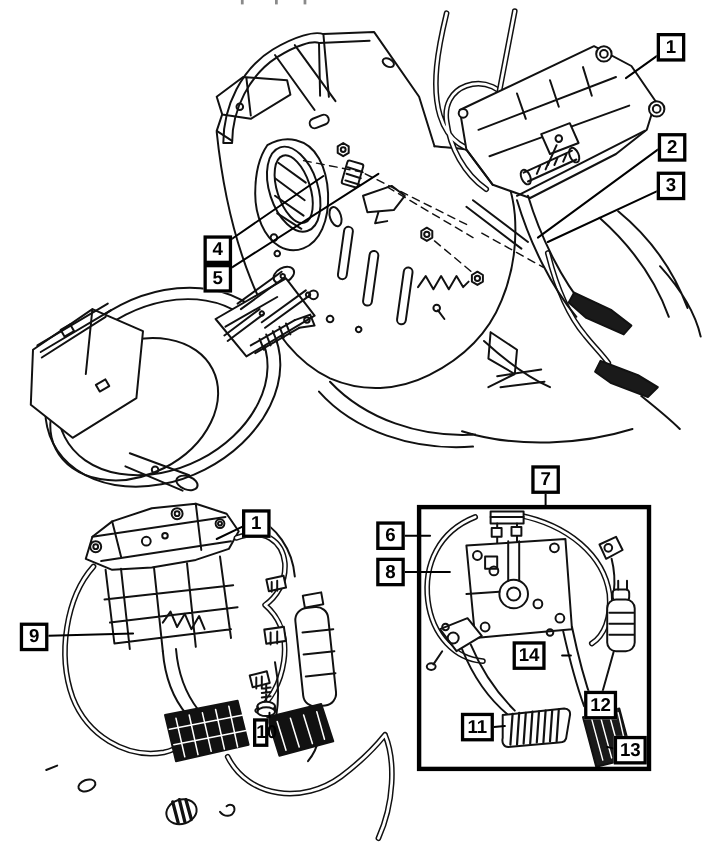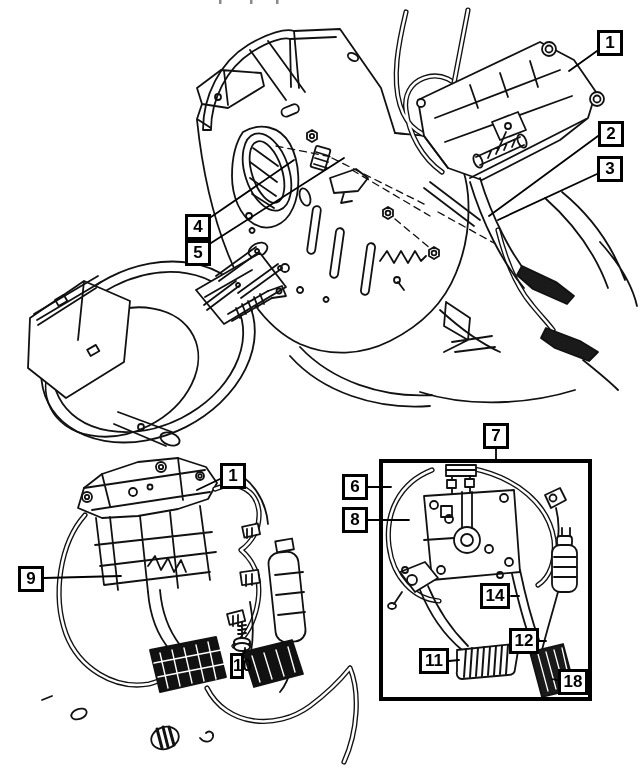--- a/index.html
+++ b/index.html
@@ -222,18 +222,18 @@
       <div class="callout" style="width: 26px; left: 598px; top: 121px;">2</div>
       <div class="callout" style="width: 26px; left: 597px; top: 156px;">3</div>
       <div class="callout" style="width: 26px; left: 185px; top: 214px;">4</div>
       <div class="callout" style="width: 26px; left: 185px; top: 240px;">5</div>
       <div class="callout" style="width: 26px; left: 220px; top: 463px;">1</div>
       <div class="callout" style="width: 26px; left: 18px; top: 566px;">9</div>
       <div class="callout" style="width: 14px; left: 230px; top: 653px;">10</div>
       <div class="callout" style="width: 26px; left: 483px; top: 423px;">7</div>
       <div class="callout" style="width: 26px; left: 342px; top: 474px;">6</div>
       <div class="callout" style="width: 26px; left: 342px; top: 507px;">8</div>
-      <div class="callout" style="width: 30px; left: 480px; top: 583px;">14</div>
-      <div class="callout" style="width: 30px; left: 509px; top: 628px;">12</div>
+      <div class="callout" style="width: 30px; left: 466px; top: 583px;">14</div>
+      <div class="callout" style="width: 30px; left: 531px; top: 628px;">12</div>
       <div class="callout" style="width: 30px; left: 419px; top: 648px;">11</div>
-      <div class="callout" style="width: 30px; left: 558px; top: 669px;">18</div>
+      <div class="callout" style="width: 30px; left: 558px; top: 669px;">13</div>
     </div>
 </div>
 
 </body></html>

